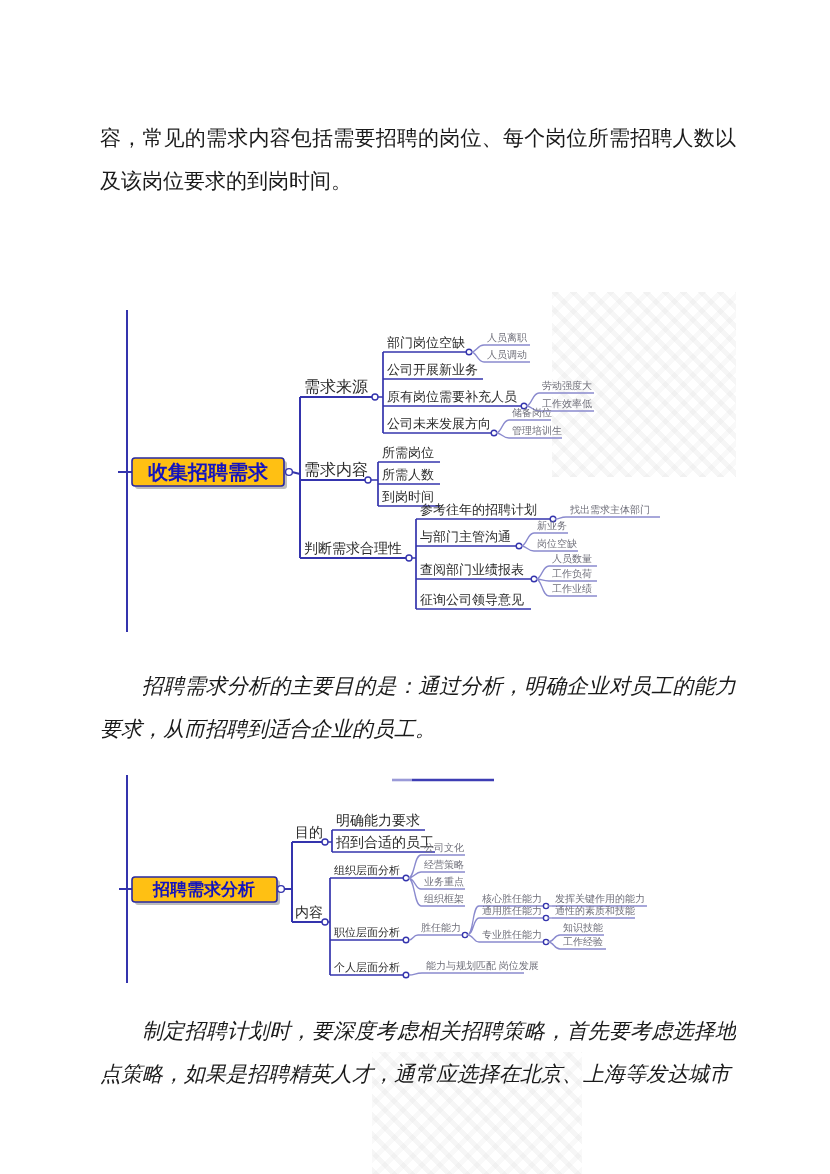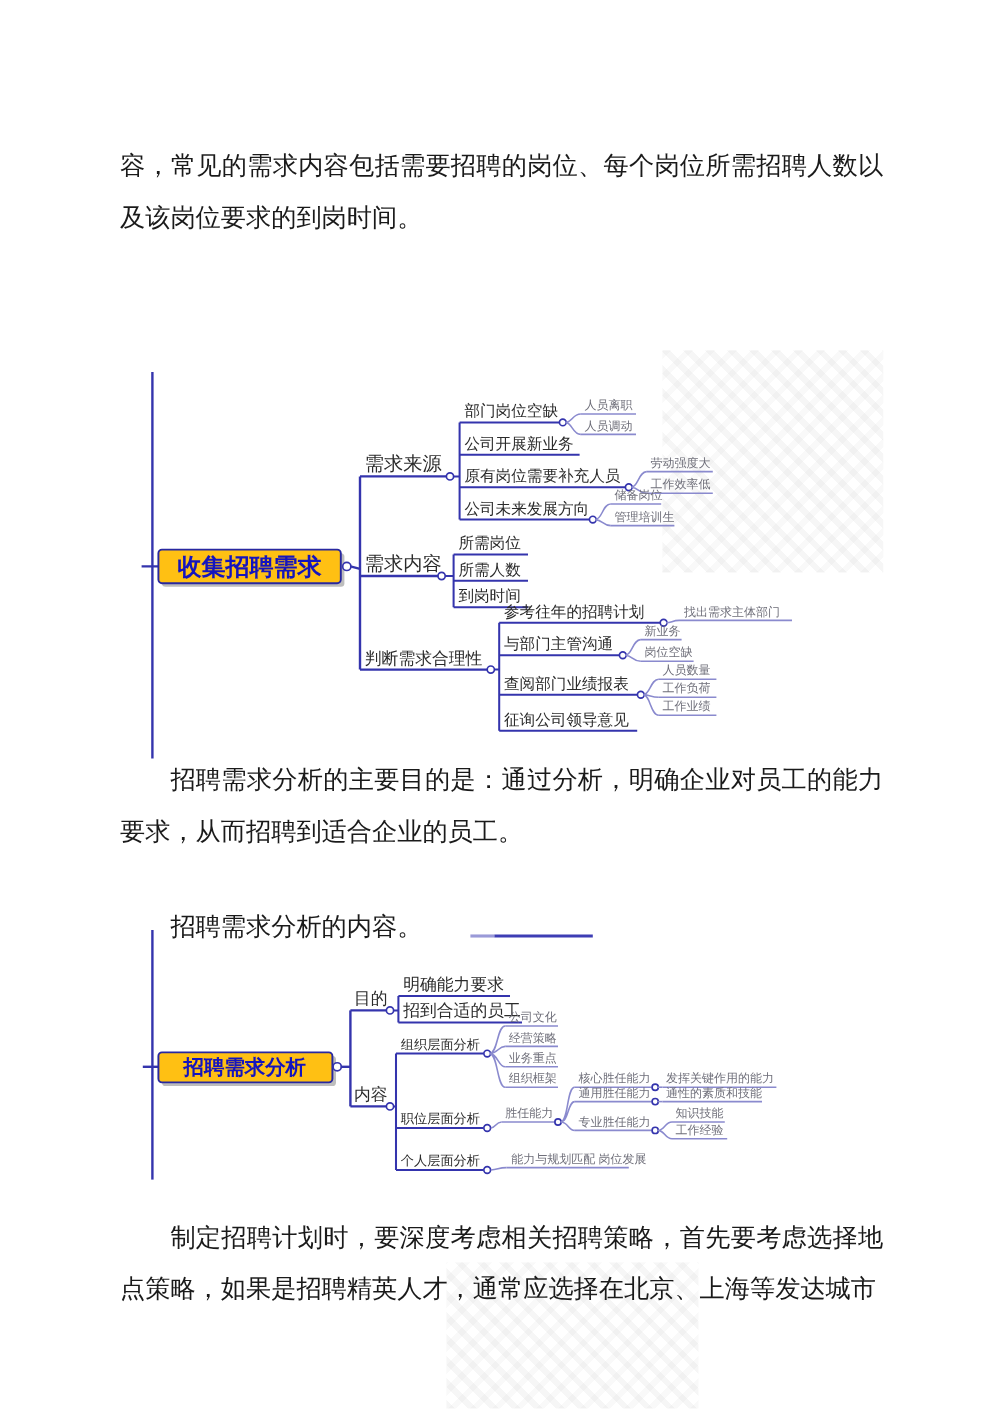--- a/index.html
+++ b/index.html
@@ -3,23 +3,23 @@
 <meta charset="utf-8">
 <style>
   html,body{margin:0;padding:0;background:#ffffff;}
   .page{position:relative;width:736px;height:1174px;background:#ffffff;overflow:hidden;
         font-family:"Liberation Serif","DejaVu Serif",serif;}
   .para{position:absolute;left:100px;width:636px;font-size:21px;line-height:43px;
         color:#1a1a1a;text-align:justify;letter-spacing:0;}
   .indent{text-indent:2em;}
   .p1{top:96px;}
   .p2{top:183px;}
-  .p3{top:608px;}
+  .p3{top:644px;font-style:italic;}
   .p4{top:730px;}
-  .p5{top:989px;}
+  .p5{top:989px;font-style:italic;}
   .mindmap{position:absolute;}
   .m1{left:110px;top:300px;}
   .m2{left:110px;top:765px;}
   svg text{font-family:"Liberation Sans","DejaVu Sans",sans-serif;}
   
   .rt1{font-size:20px;font-weight:bold;fill:#1414be;}
   .rt2{font-size:17px;font-weight:bold;fill:#1414be;}
   .bt{font-size:16px;fill:#2b2b2b;}
   .bt2{font-size:14px;fill:#2b2b2b;}
   .ct{font-size:13px;fill:#2b2b2b;}
@@ -43,21 +43,20 @@
 </head>
 <body>
 
 <div class="page">
 
   <div class="wm wm1"></div>
   <div class="wm wm2"></div>
 
   <p class="para p1">容，常见的需求内容包括需要招聘的岗位、每个岗位所需招聘人数以及该岗位要求的到岗时间。</p>
   <p class="para p3 indent">招聘需求分析的主要目的是：通过分析，明确企业对员工的能力要求，从而招聘到适合企业的员工。</p>
-  <p class="para p4 indent">招聘需求分析的内容。</p>
   <p class="para p5 indent">制定招聘计划时，要深度考虑相关招聘策略，首先要考虑选择地点策略，如果是招聘精英人才，通常应选择在北京、上海等发达城市</p>
 
   <svg class="mindmap m1" width="640" height="336" viewBox="0 0 640 336">
 
     <path class="ln" d="M17,10 V332"></path>
     <path class="ln" d="M8,172 H22"></path>
 
     <g>
       <rect class="rootshadow" x="25" y="161" width="152" height="28" rx="3"></rect>
       <rect class="rootrect" x="22" y="158" width="152" height="28" rx="3"></rect>

